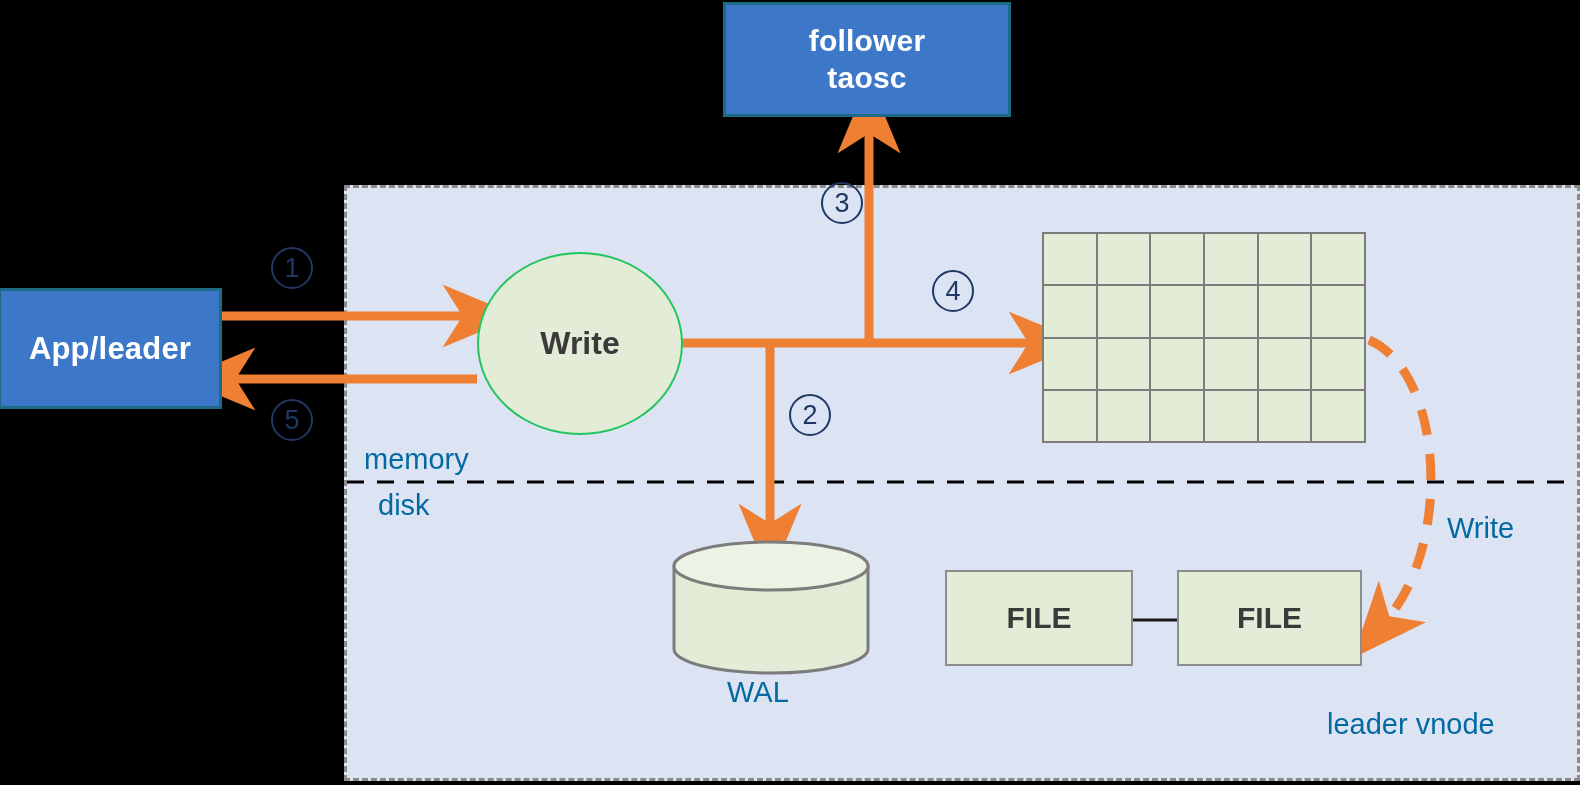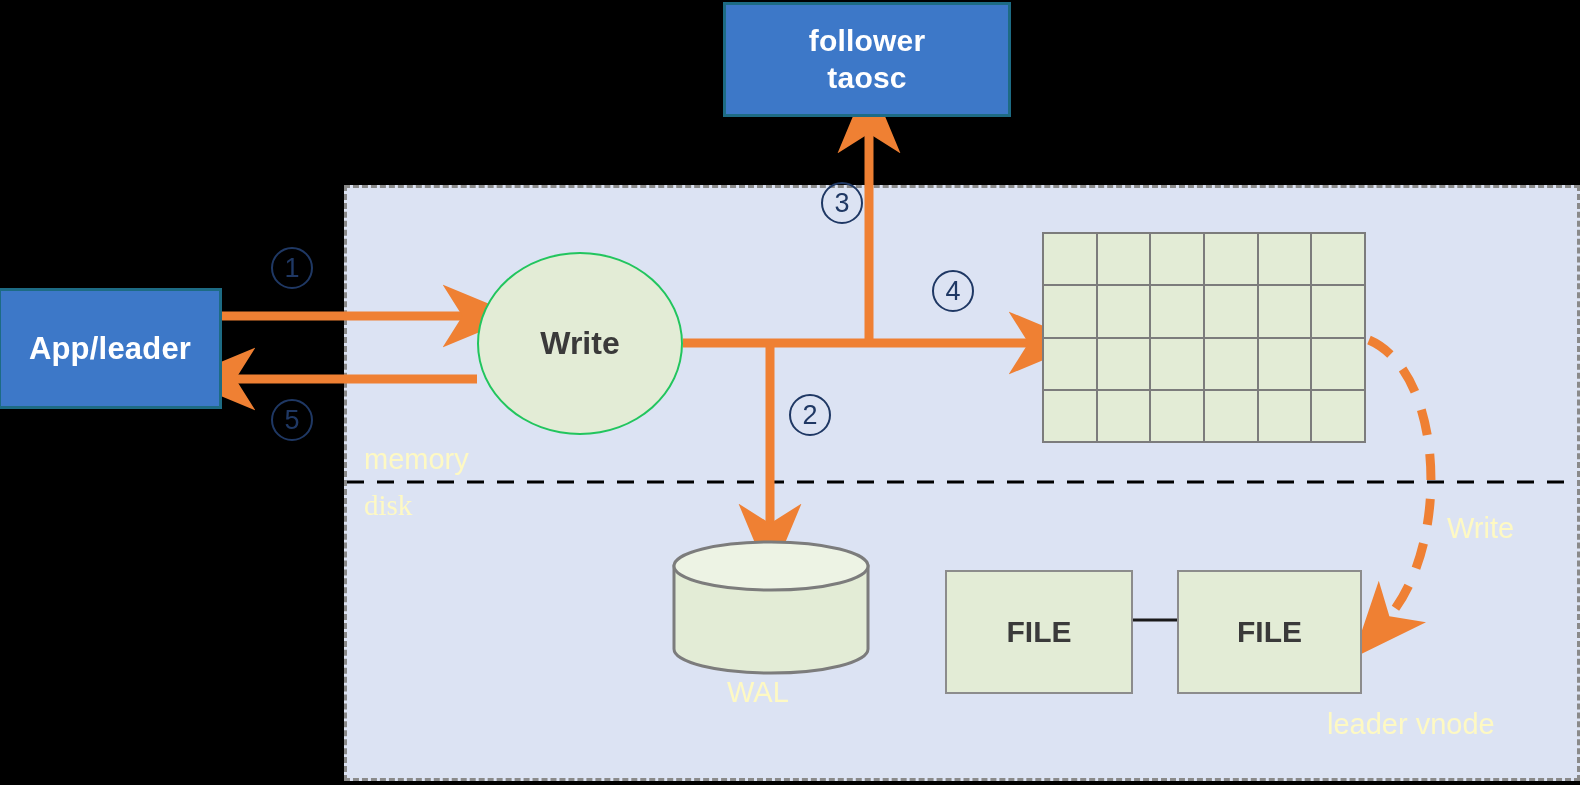--- a/index.html
+++ b/index.html
@@ -119,34 +119,34 @@
   
   .file-box {
     position: absolute;
     background: #e3ecd6;
     border: 2px solid #8c8c8c;
     box-sizing: border-box;
     color: #3a3a3a;
     font-size: 30px;
     font-weight: bold;
     top: 570px;
-    height: 124px;
+    height: 96px;
   }
   #file-box-1 { left: 945px; width: 188px; }
   #file-box-2 { left: 1177px; width: 185px; }
 
   
   .plain-label {
     position: absolute;
-    color: #fef9c3;
+    color: #0369a1;
     font-size: 29px;
     white-space: nowrap;
   }
   #label-memory { left: 364px; top: 443px; }
-  #label-disk   { left: 364px; top: 489px; font-family: Liberation Serif, serif; }
+  #label-disk   { left: 378px; top: 489px; }
   #label-wal    { left: 727px; top: 676px; }
   #label-flush  { left: 1447px; top: 512px; }
   #label-leader-vnode { left: 1327px; top: 708px; }
 
   
   .step-marker {
     position: absolute;
     width: 42px;
     height: 42px;
     border-radius: 50%;

